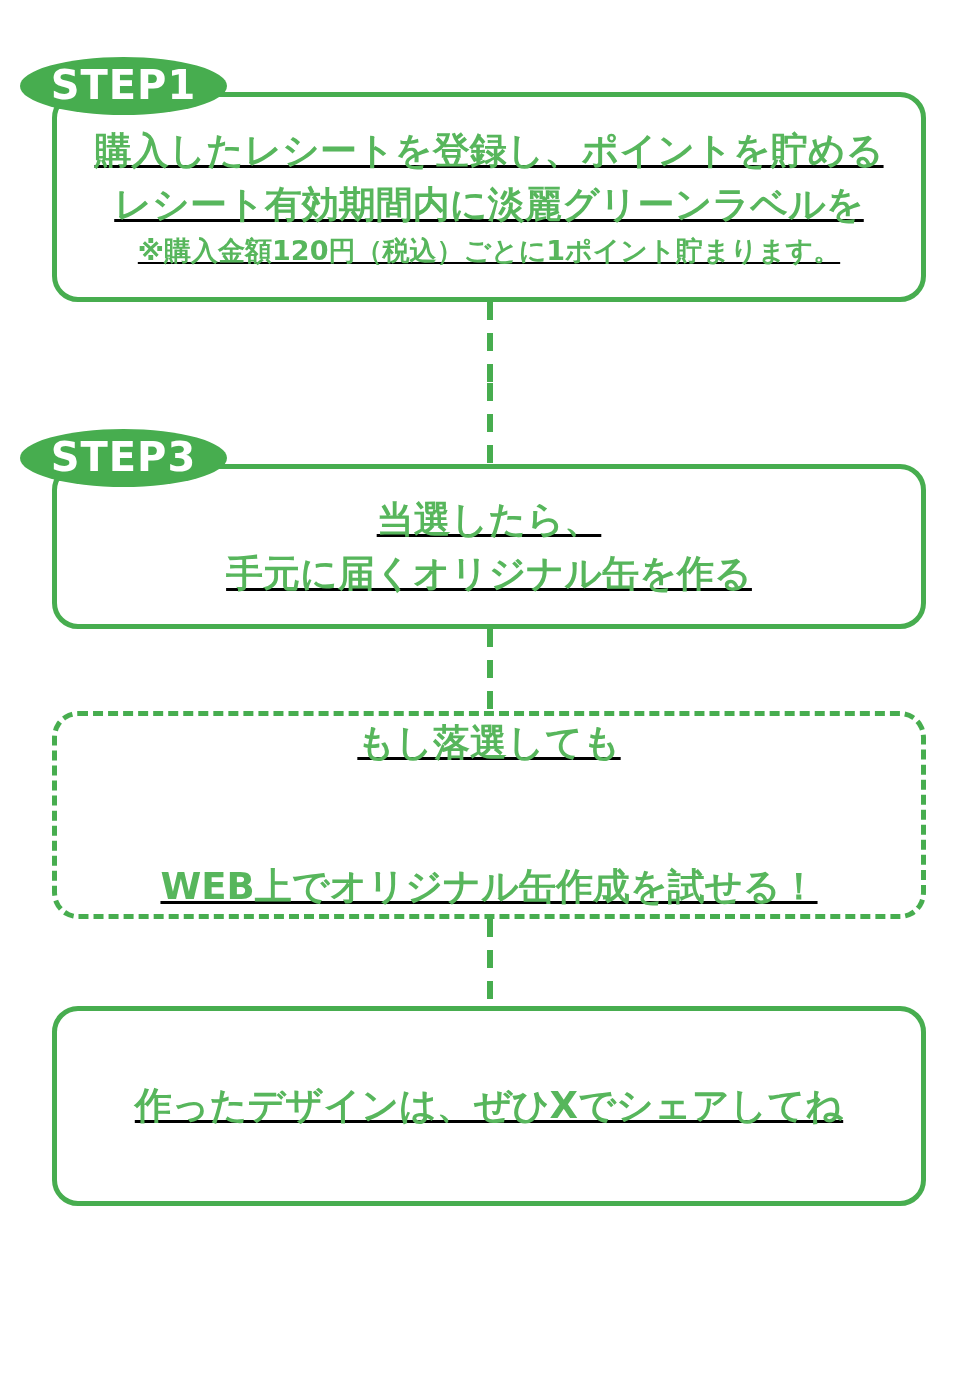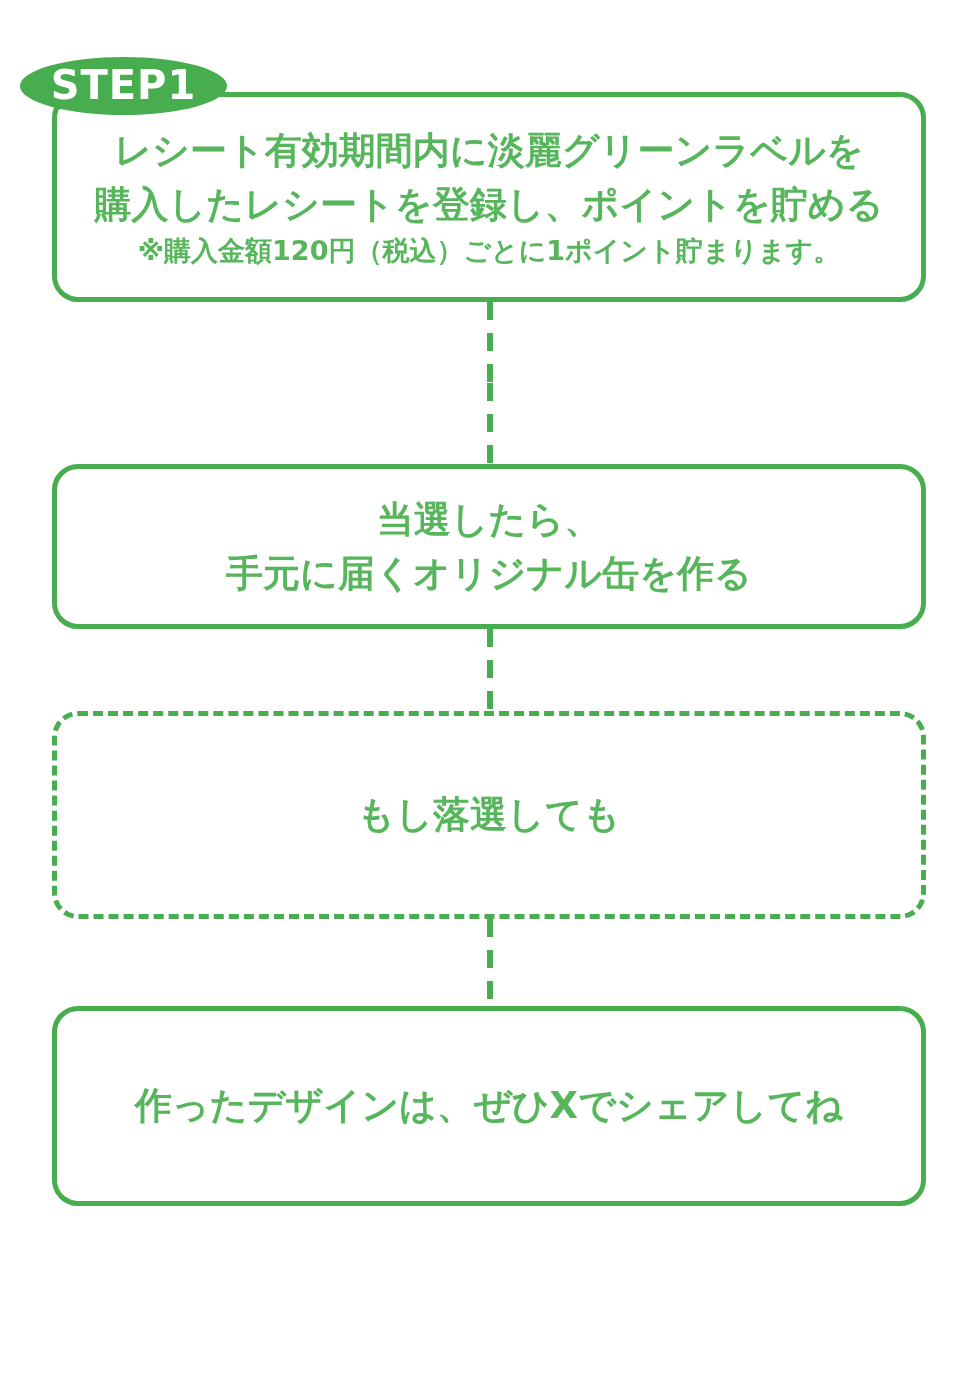--- a/index.html
+++ b/index.html
@@ -20,37 +20,38 @@
     width: 980px;
     height: 1400px;
     background: var(--bg);
     overflow: hidden;
     padding-top: 92px;
   }
   .block {
     position: relative;
     margin-left: 52px;
     margin-right: 54px;
+    text-decoration: underline;
   }
   .box {
     width: 100%;
     border: 5px solid var(--green);
     border-radius: 26px;
     background: var(--bg);
     display: flex;
     flex-direction: column;
     align-items: center;
     justify-content: center;
     text-align: center;
   }
   .box.dashed { border-style: dashed; }
   .h210 { height: 210px; }
   .h164 { height: 164px; }
   .h165 { height: 165px; }
-  .h208 { height: 208px; }
+  .h208 { height: 208px; justify-content: space-between; }
   .h160 { height: 200px; }
   .badge {
     position: absolute;
     left: -32px;
     top: -35px;
     width: 207px;
     height: 58px;
     background: var(--green);
     border-radius: 50%;
     color: var(--badge-text);
@@ -95,43 +96,47 @@
 </head>
 <body>
 
 <div class="page">
 
   <div class="block">
     <div class="badge">
       <span>STEP1</span>
     </div>
     <div class="box h210">
+      <div class="line">購入したレシートを登録し、ポイントを貯める</div>
       <div class="line">レシート有効期間内に淡麗グリーンラベルを</div>
-      <div class="line">購入したレシートを登録し、ポイントを貯める</div>
       <div class="note">※購入金額120円（税込）ごとに1ポイント貯まります。</div>
     </div>
   </div>
 
   <div class="connector c81"></div>
 
 
   <div class="connector c81"></div>
 
   <div class="block">
+    <div class="badge">
+      <span>STEP3</span>
+    </div>
     <div class="box h165">
       <div class="line">当選したら、</div>
       <div class="line">手元に届くオリジナル缶を作る</div>
     </div>
   </div>
 
   <div class="connector c82"></div>
 
   <div class="block">
     <div class="box dashed h208">
       <div class="line">もし落選しても</div>
+      <div class="line">WEB上でオリジナル缶作成を試せる！</div>
     </div>
   </div>
 
   <div class="connector c87"></div>
 
   <div class="block">
     <div class="box h160">
       <div class="line">作ったデザインは、ぜひXでシェアしてね</div>
     </div>
   </div>

